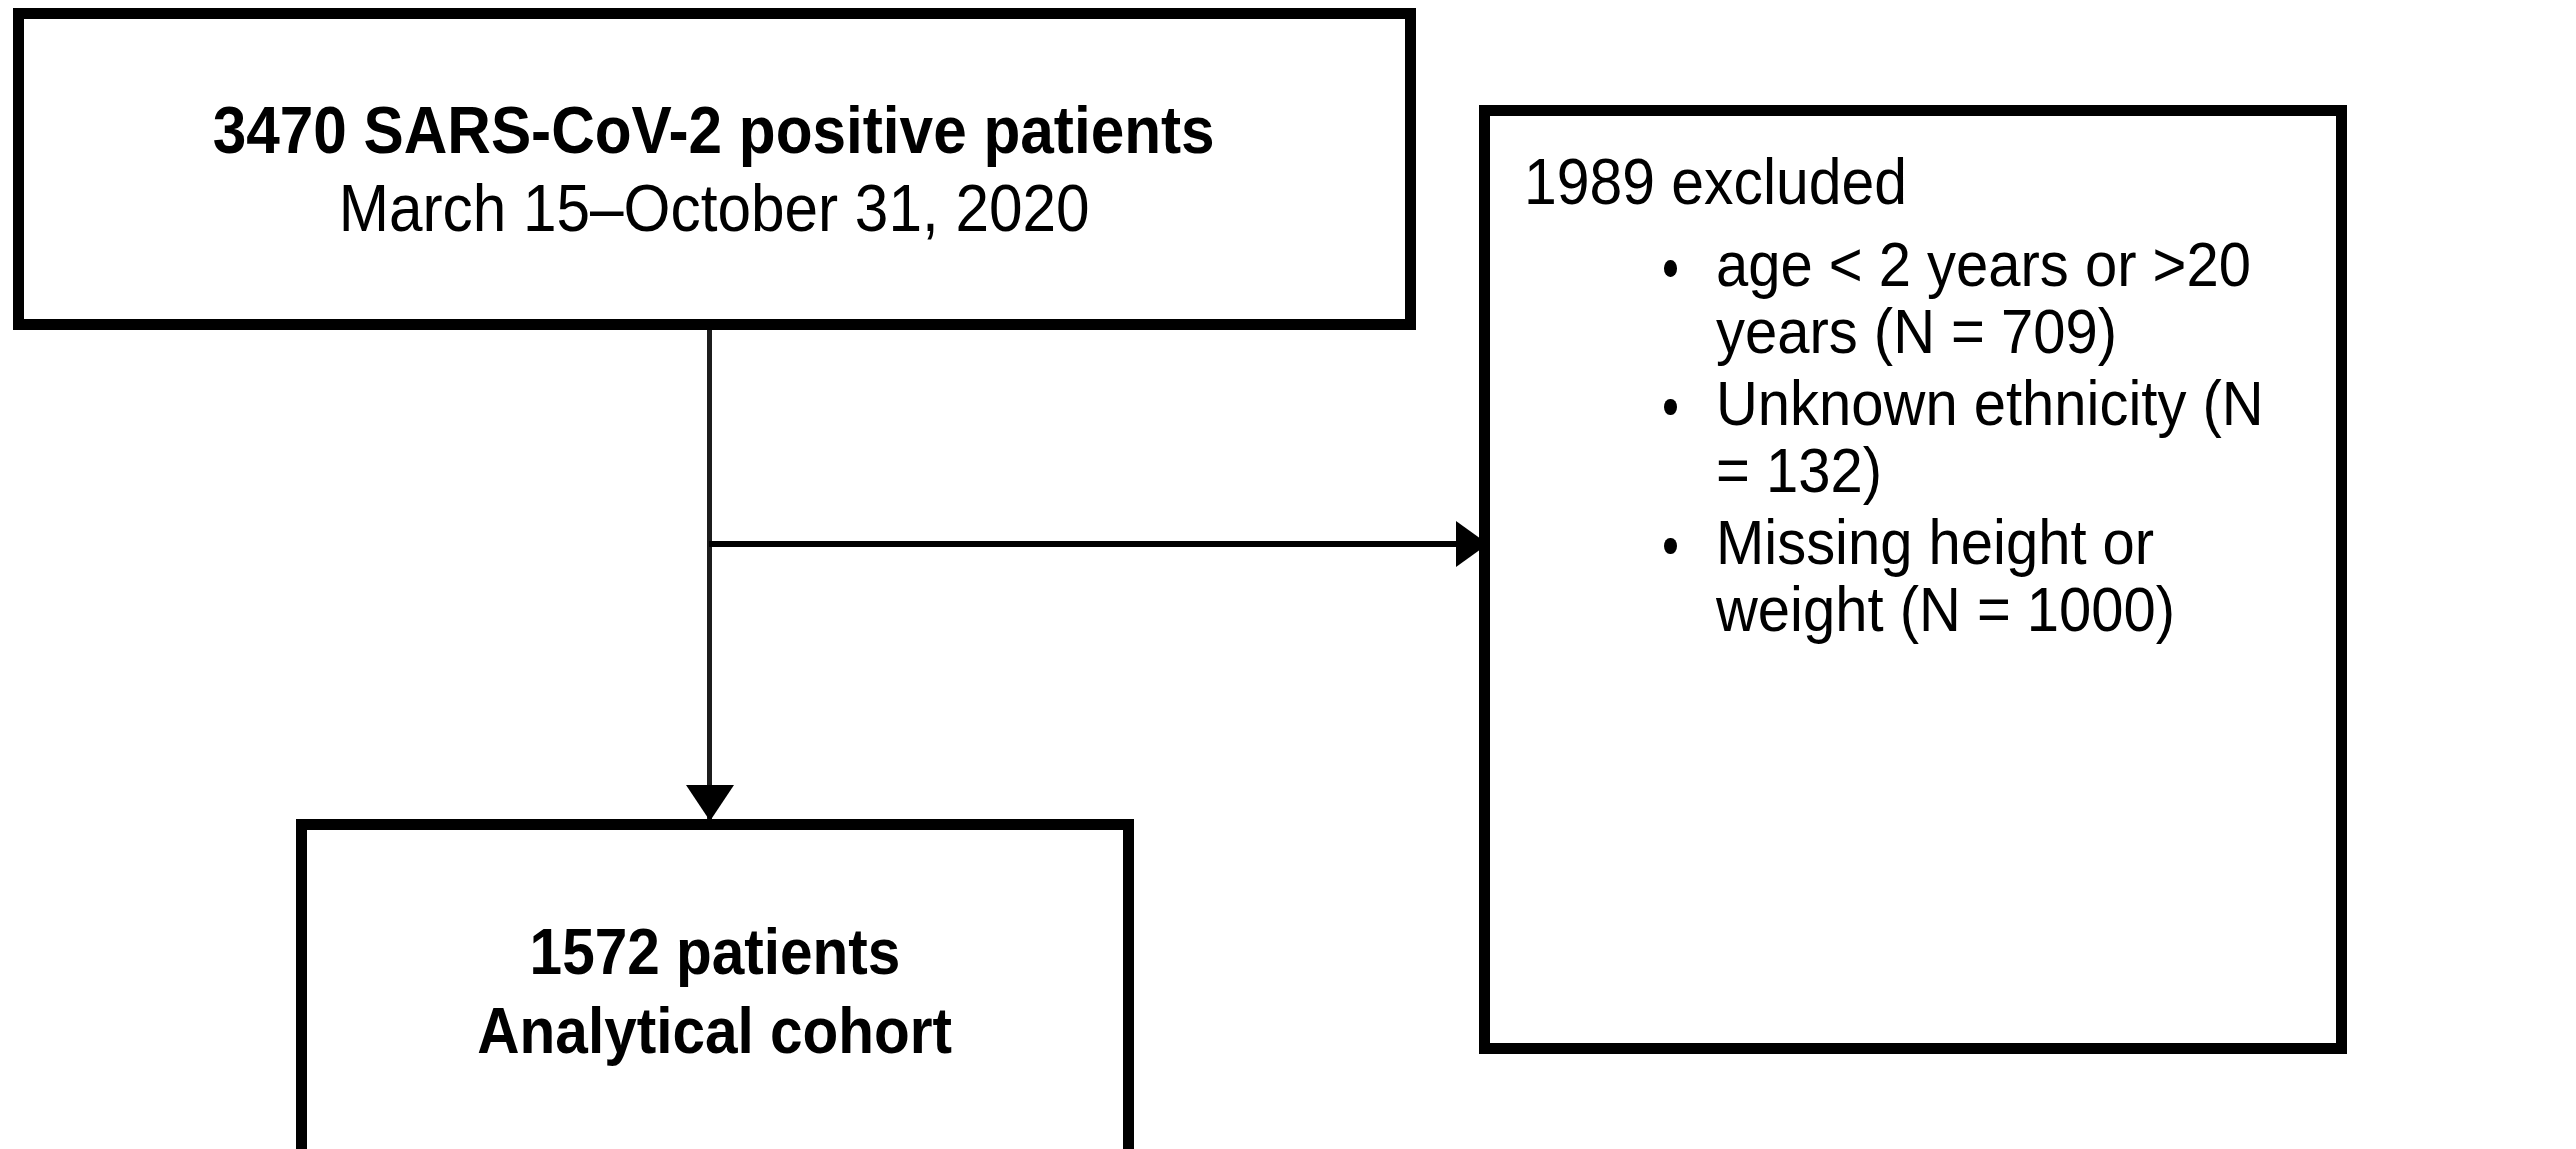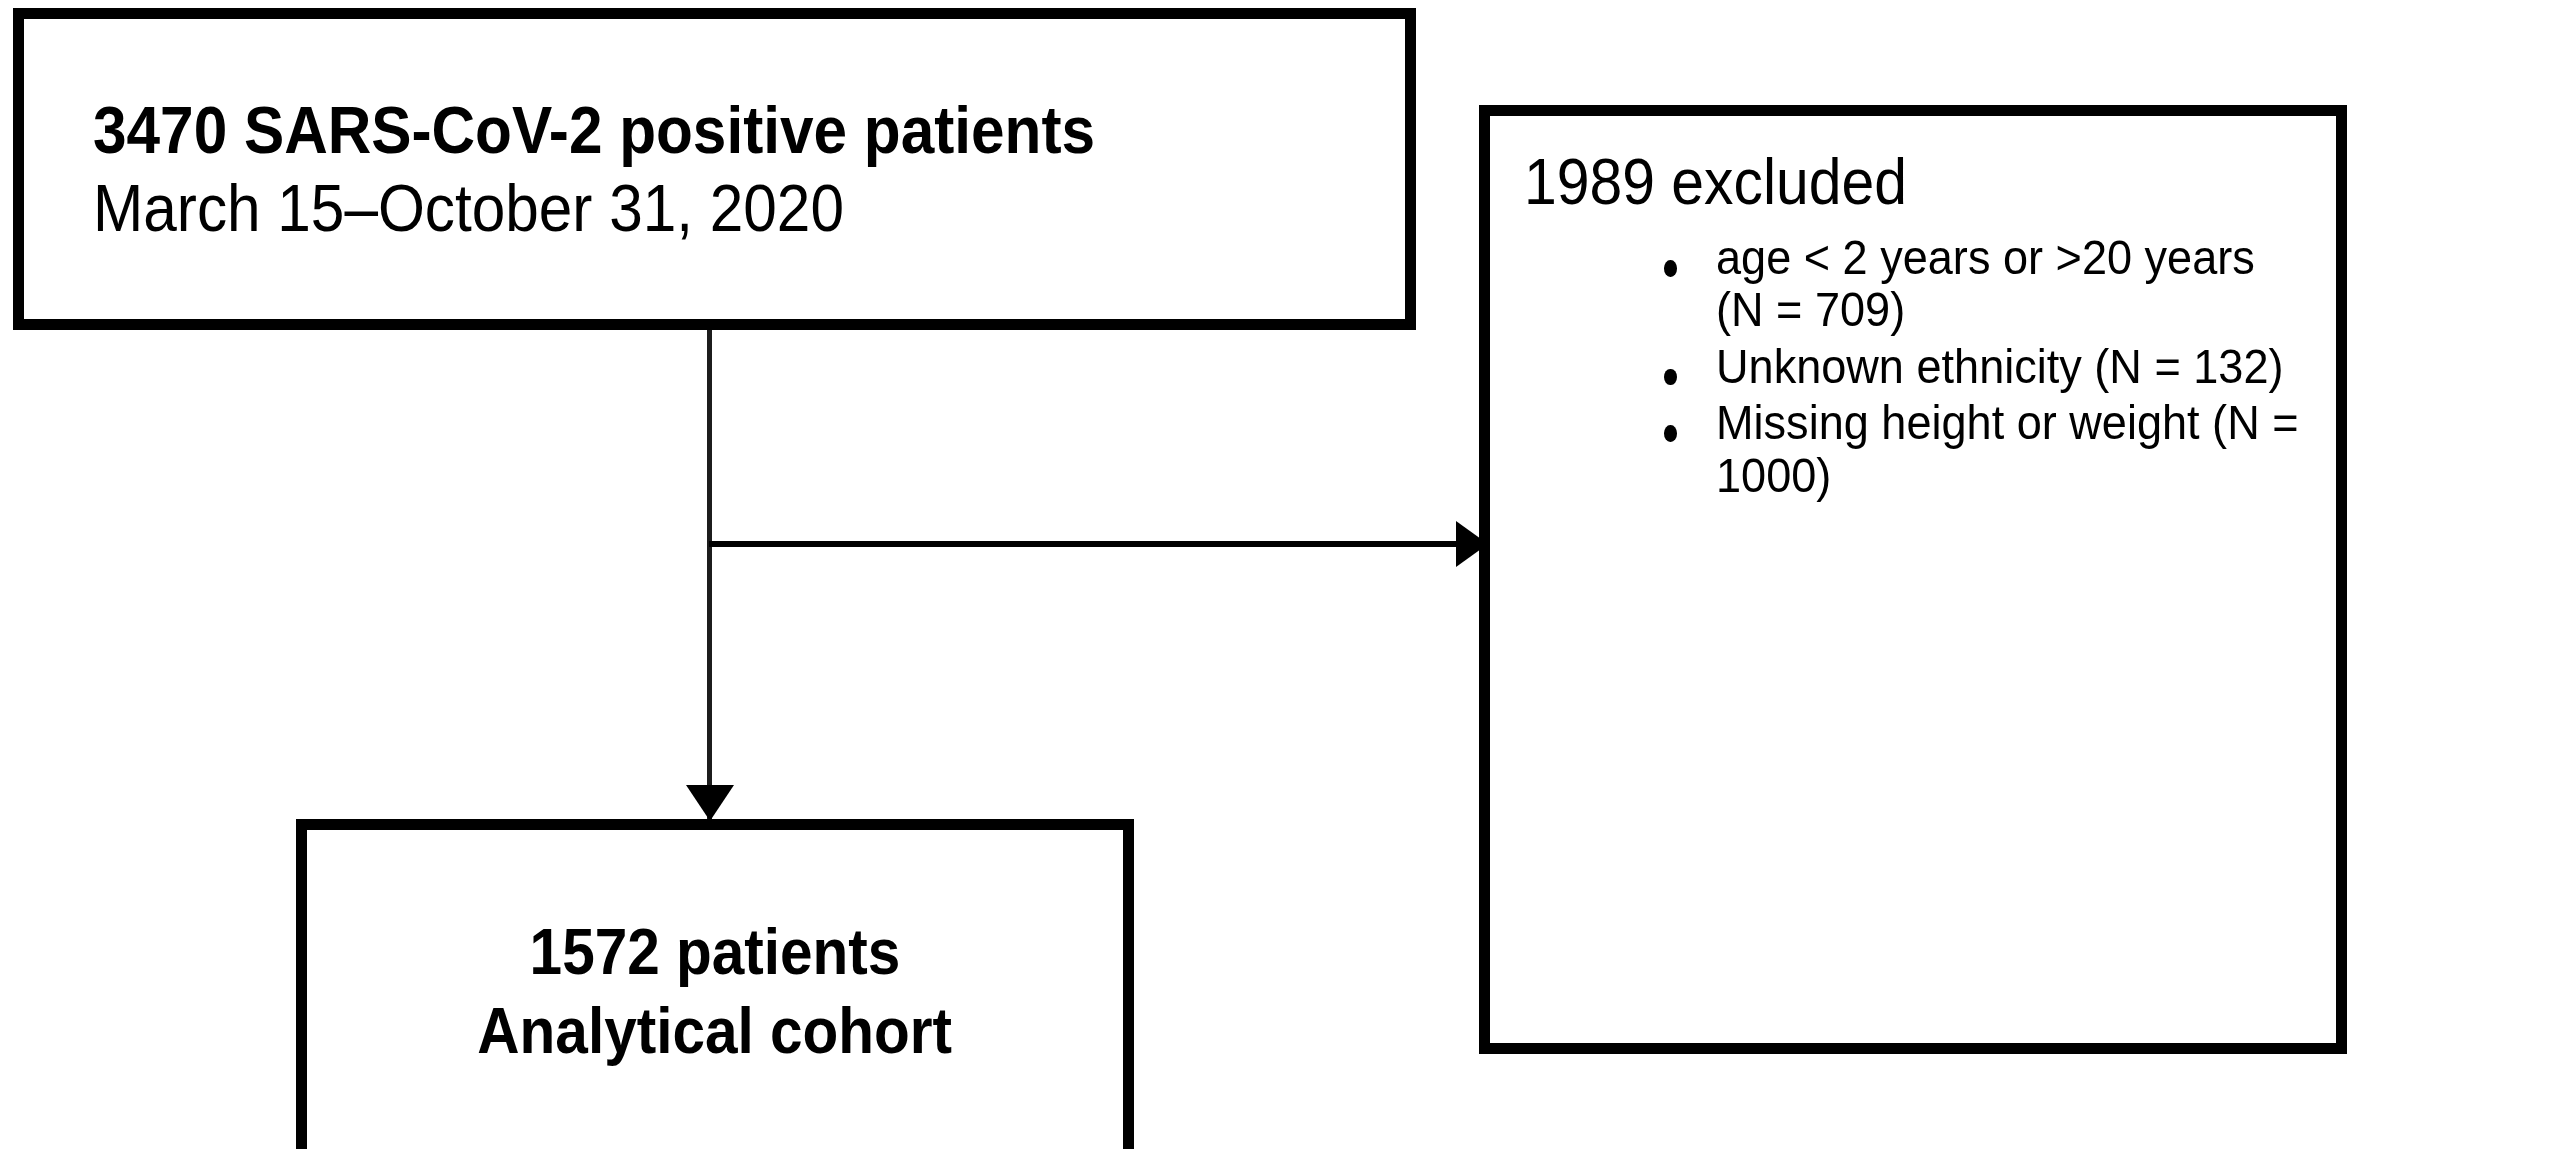--- a/index.html
+++ b/index.html
@@ -25,20 +25,21 @@
     border: 11.2px solid #000000;
   }
 
   #box-cohort-source {
     left: 12.6px;
     top: 8px;
     width: 1403px;
     height: 322px;
     display: flex;
     flex-direction: column;
+    align-items: center;
     justify-content: center;
   }
 
   #box-analytical-cohort {
     left: 296px;
     top: 819px;
     width: 838px;
     height: 344px;
     display: flex;
     flex-direction: column;
@@ -91,21 +92,21 @@
     white-space: nowrap;
   }
   ul.excl-list {
     list-style: none;
     margin: 0;
     padding: 0;
   }
   ul.excl-list li {
     position: relative;
     padding-left: 192px;
-    font-size: 49px;
+    font-size: 63px;
     line-height: 1.07;
     font-weight: normal;
     font-stretch: condensed;
     margin-bottom: 4px;
   }
   ul.excl-list li .bullet-dot {
     position: absolute;
     left: 140px;
     top: 29px;
     width: 12.6px;

